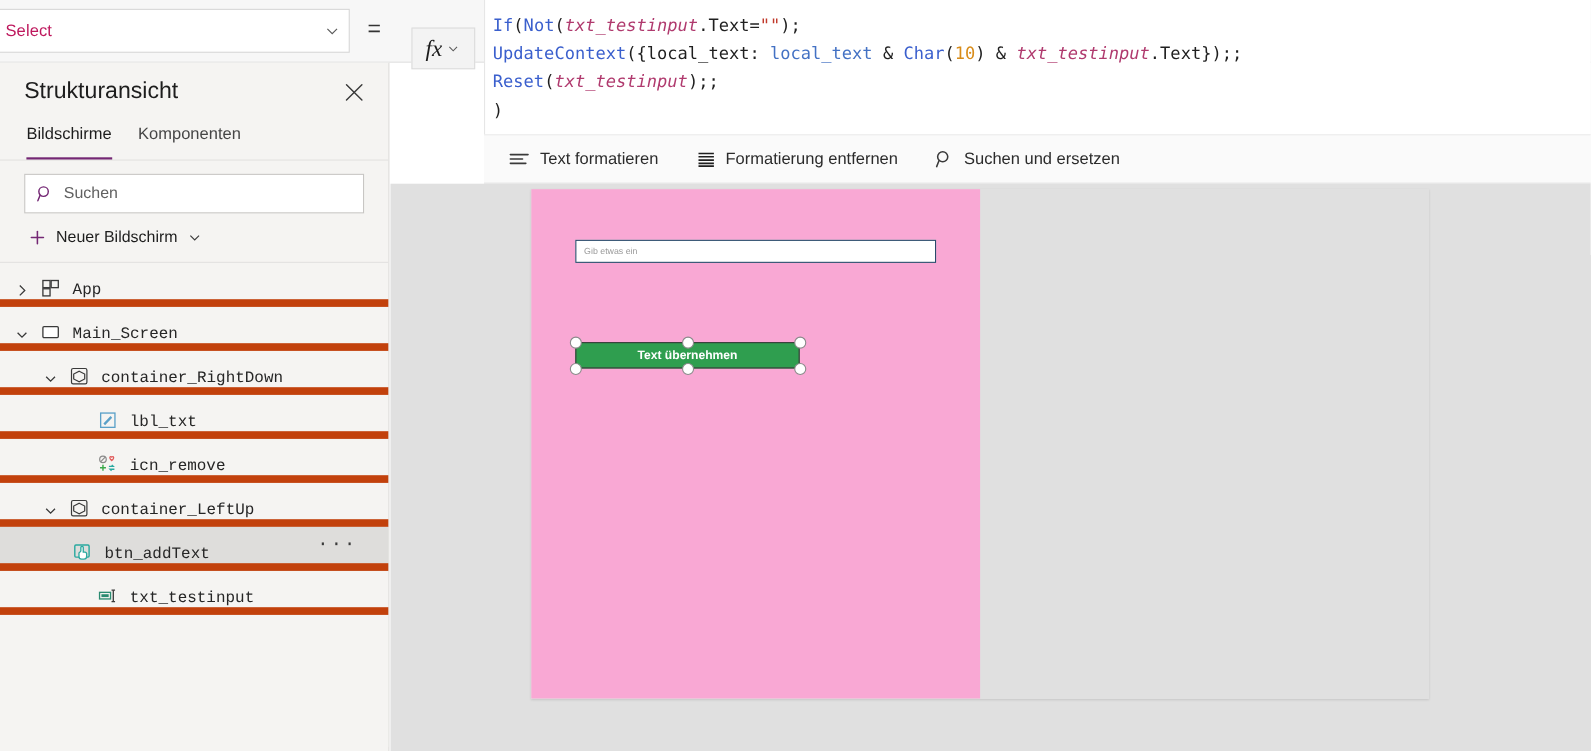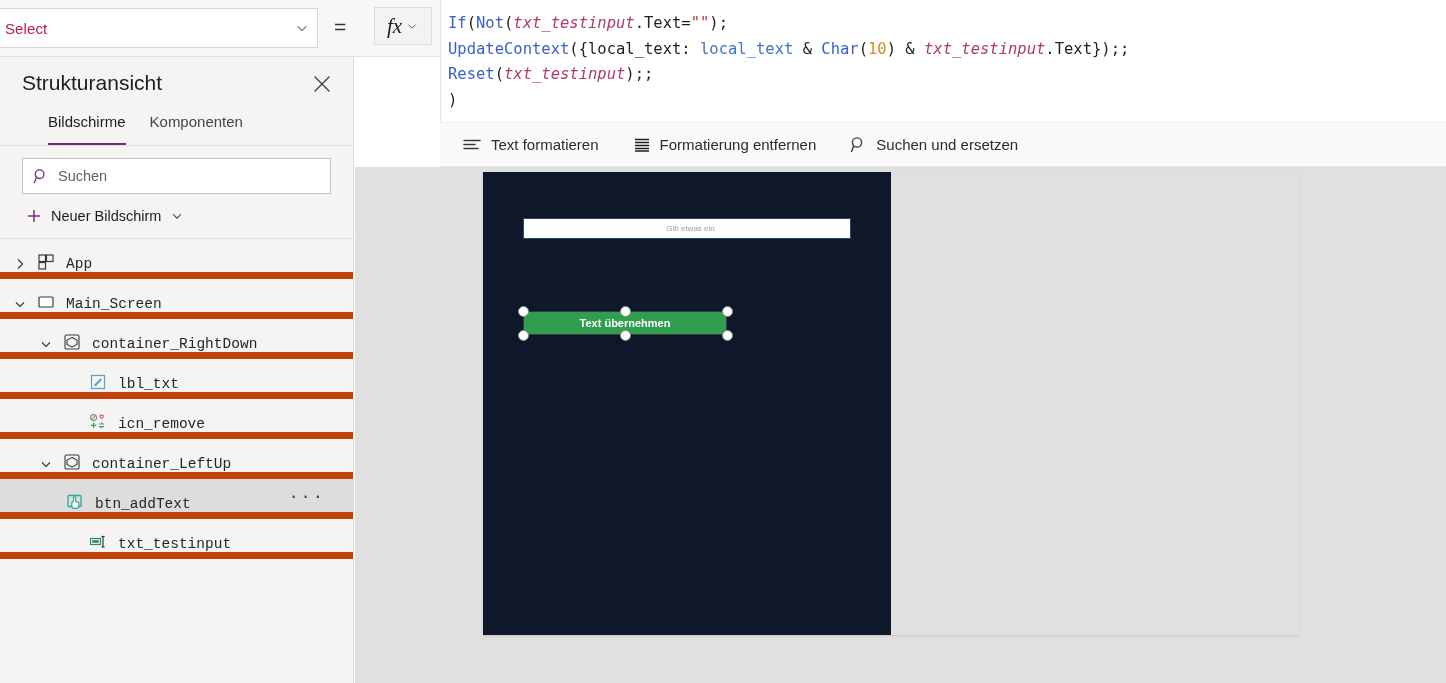--- a/index.html
+++ b/index.html
@@ -21,21 +21,21 @@
   }
   .prop-select .label {
     flex: 1; font-size: 15px; color: #be185d; letter-spacing: .1px;
   }
   .chev { width: 14px; height: 14px; flex: 0 0 auto; }
   .equals {
     position: absolute; left: 334px; top: 16px;
     font-size: 21px; color: #333; font-weight: 400; line-height: 22px;
   }
   .fx-btn {
-    position: absolute; left: 374px; top: 7px; width: 58px; height: 38px;
+    position: absolute; left: 374px; top: 25px; width: 58px; height: 38px;
     background: #f3f3f3; border: 1px solid #dcdcdc;
     display: flex; align-items: center; justify-content: center; gap: 3px;
   }
   .fx-btn .fx {
     font-family: "Liberation Serif", serif; font-style: italic;
     font-size: 21px; color: #1b1b1b;
   }
 
   
   .formula-wrap {
@@ -80,21 +80,21 @@
     position: absolute; right: 22px; top: 18px; width: 18px; height: 18px; cursor: pointer;
   }
   .tabs {
     display: flex; gap: 24px; padding: 0 0 0 24px; height: 33px;
     border-bottom: 1px solid #e3e2e0;
   }
   .tab {
     font-size: 15px; color: #464646; position: relative;
     padding-bottom: 8px; cursor: pointer;
   }
-  .tab.active { color: #1d1d1d; margin-left: 24px; }
+  .tab.active { color: #1d1d1d; }
   .tab.active:after {
     content: ""; position: absolute; left: 0; right: 0; bottom: 0;
     height: 2px; background: #742774;
   }
   .search-row { padding: 12px 22px 0 22px; }
   .search-box {
     height: 36px; background: #fff; border: 1px solid #c8c6c4;
     display: flex; align-items: center; padding: 0 10px; gap: 9px;
   }
   .search-box .ph { font-size: 14.5px; color: #616161; }
@@ -124,21 +124,21 @@
 
   
   .canvas-area {
     position: absolute; left: 355px; top: 167px;
     width: 1091px; height: 516px; background: #e0e0e0;
   }
   .app-screen {
     position: absolute; left: 128px; top: 5px; width: 816px; height: 463px;
     display: flex; box-shadow: 0 1px 2px rgba(0,0,0,.12);
   }
-  .pane-left  { width: 408px; background: #0f172a; position: relative; text-align: center; }
+  .pane-left  { width: 408px; background: #f9a8d4; position: relative; }
   .pane-right { width: 408px; background: #90ee90; position: relative; }
 
   .cv-input {
     position: absolute; left: 40px; top: 46px; width: 328px; height: 21px;
     background: #fff; border: 1px solid #2a4a6b;
     font-size: 8px; color: #9a9a9a; padding: 5px 0 0 7px;
   }
   .cv-button {
     position: absolute; left: 40px; top: 139px; width: 204px; height: 24px;
     background: #2f9e4f; border: 1px solid #3a3a3a;

